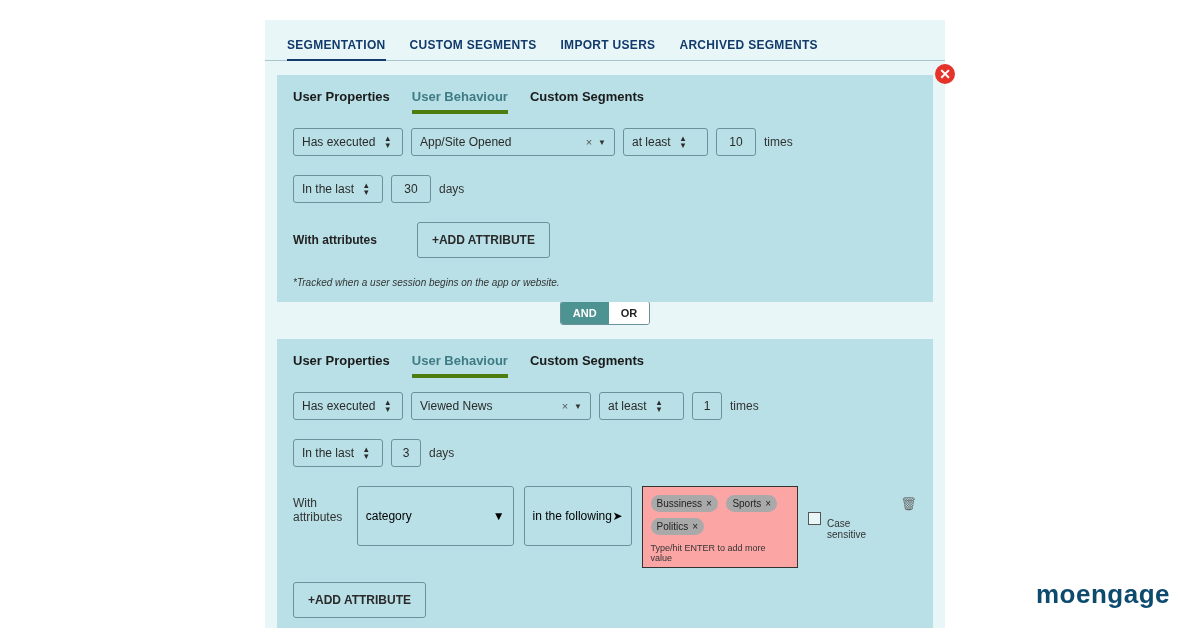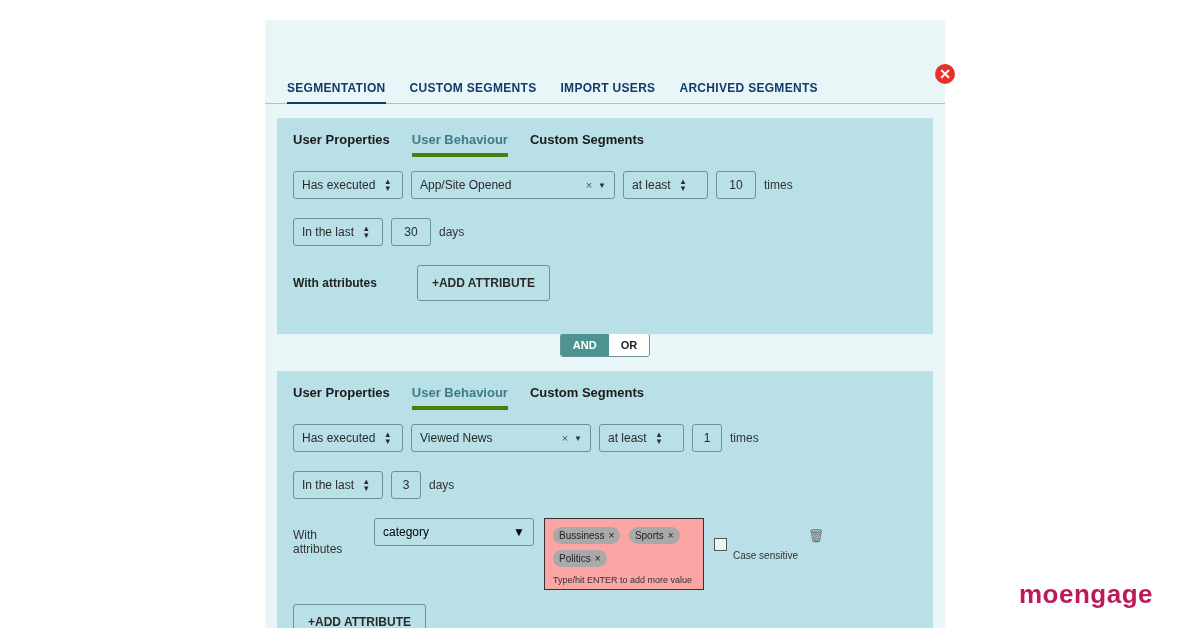--- a/index.html
+++ b/index.html
@@ -22,21 +22,21 @@
   .tabs {
     display: flex;
     gap: 24px;
     padding: 0 22px 8px 22px;
     border-bottom: 1px solid #a8c4cc;
     font-size: 12px;
     font-weight: 700;
     color: #123a6b;
     letter-spacing: 0.3px;
   }
-  .tabs .tab { cursor: pointer; margin-top: 43px; }
+  .tabs .tab { cursor: pointer; }
   .tabs .tab.active { border-bottom: 2px solid #123a6b; padding-bottom: 6px; margin-bottom: -9px; }
   .close-btn {
     position: absolute;
     right: -10px;
     top: 44px;
     width: 20px;
     height: 20px;
     border-radius: 50%;
     background: #e5332a;
     color: #fff;
@@ -113,26 +113,25 @@
     font-weight: 700;
   }
   .andor .seg { padding: 5px 12px; cursor: pointer; }
   .andor .seg.and { background: #4d9392; color: #fff; }
   .andor .seg.or { background: #fff; color: #222; }
   .attr-sel {
     border: 1px solid #6b929a;
     background: #b8e0e6;
     border-radius: 3px;
     font-size: 12px;
-    padding: 6px 8px;
+    padding: 22px 8px;
     display: flex;
     align-items: center;
     justify-content: space-between;
     cursor: pointer;
-    margin-left: 16px;
   }
   .attr-sel.cat { width: 160px; }
   .attr-sel.op { width: 110px; }
   .chips-box {
     border: 1px solid #333;
     background: #fca5a5;
     padding: 6px 8px 4px 8px;
     width: 160px;
   }
   .chip {
@@ -149,25 +148,25 @@
   }
   .chip .x { font-size: 10px; }
   .chips-hint { font-size: 9px; color: #333; margin-top: 4px; }
   .checkbox {
     width: 13px; height: 13px; border: 1px solid #555; background: #e8f6f8; cursor: pointer;
   }
   .cs-label { font-size: 10px; color: #333; line-height: 11px; margin-top: 22px; }
   .trash { font-size: 13px; color: #666; cursor: pointer; }
   .logo {
     position: absolute;
-    right: 47px;
+    right: 30px;
     bottom: 18px;
     font-size: 26px;
     font-weight: 800;
-    color: #be185d;
+    color: #0c4a6e;
     letter-spacing: 0.5px;
   }
   .attr-row2 {
     display: flex;
     align-items: flex-start;
     gap: 10px;
     margin-bottom: 14px;
   }
   .cursor-icon { font-size: 12px; }
 </style>
@@ -228,20 +227,21 @@
       </div>
       <div class="inp">30</div>
       <span class="plain">days</span>
     </div>
 
     <div class="row" style="gap:40px;">
       <span class="label-strong">With attributes</span>
       <div class="add-attr-btn">+ADD ATTRIBUTE</div>
     </div>
 
+    <div class="footnote">*Tracked when a user session begins on the app or website.</div>
   </div>
 
   <div class="andor">
     <div class="grp">
       <div class="seg and">AND</div>
       <div class="seg or">OR</div>
     </div>
   </div>
 
   <div class="block">
@@ -288,20 +288,24 @@
       <div class="inp" style="width:30px;">3</div>
       <span class="plain">days</span>
     </div>
 
     <div class="attr-row2">
       <span class="plain" style="width:55px; padding-top:10px;">With attributes</span>
       <div class="attr-sel cat">
         <span>category</span>
         <span class="tri">▼</span>
       </div>
+      <div class="attr-sel op">
+        <span>in the following</span>
+        <span class="cursor-icon">➤</span>
+      </div>
       <div class="chips-box">
         <span class="chip">
             <span>Bussiness</span>
             <span class="x">×</span>
           </span>
         <span class="chip">
             <span>Sports</span>
             <span class="x">×</span>
           </span>
         <span class="chip">

